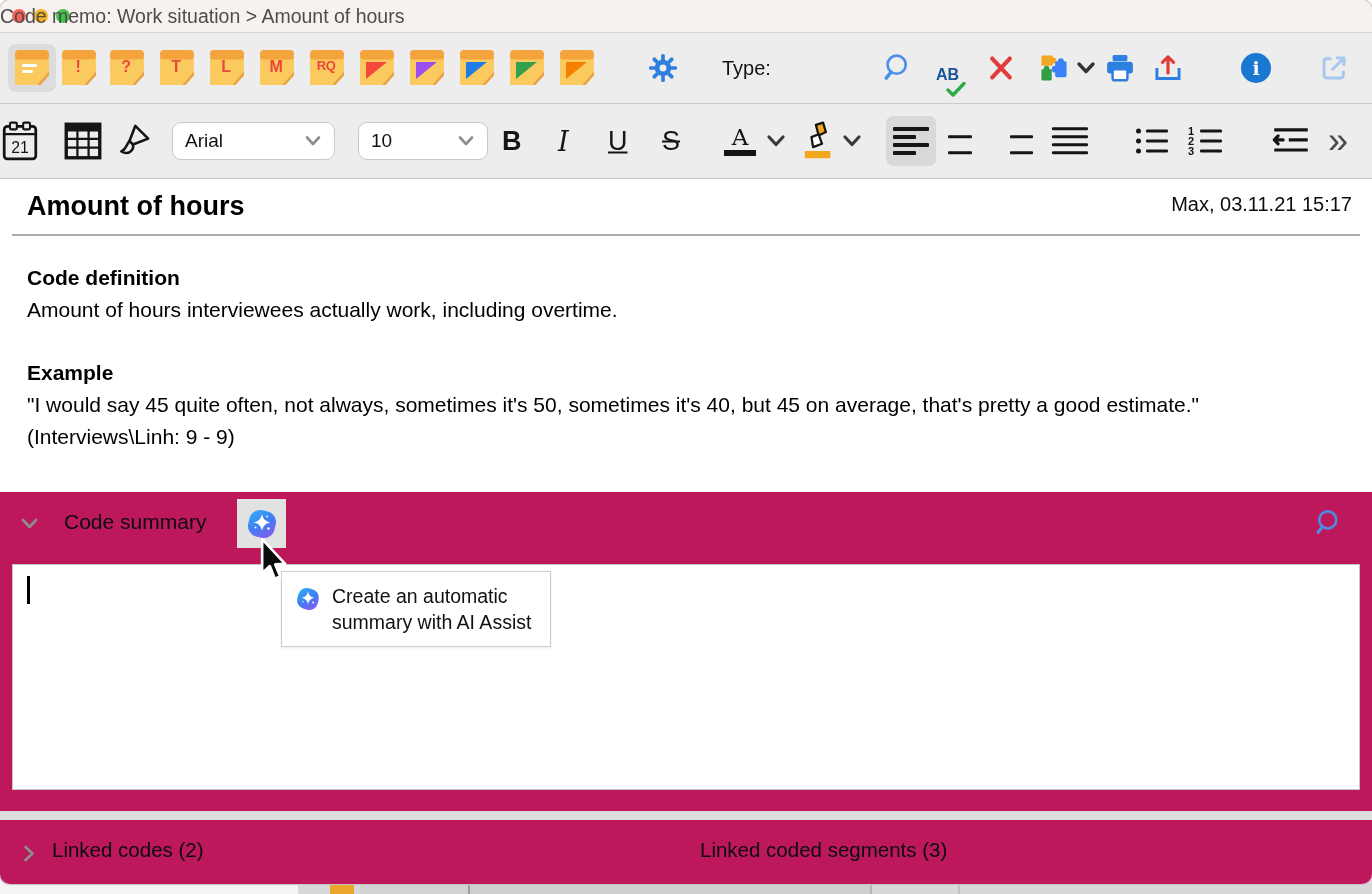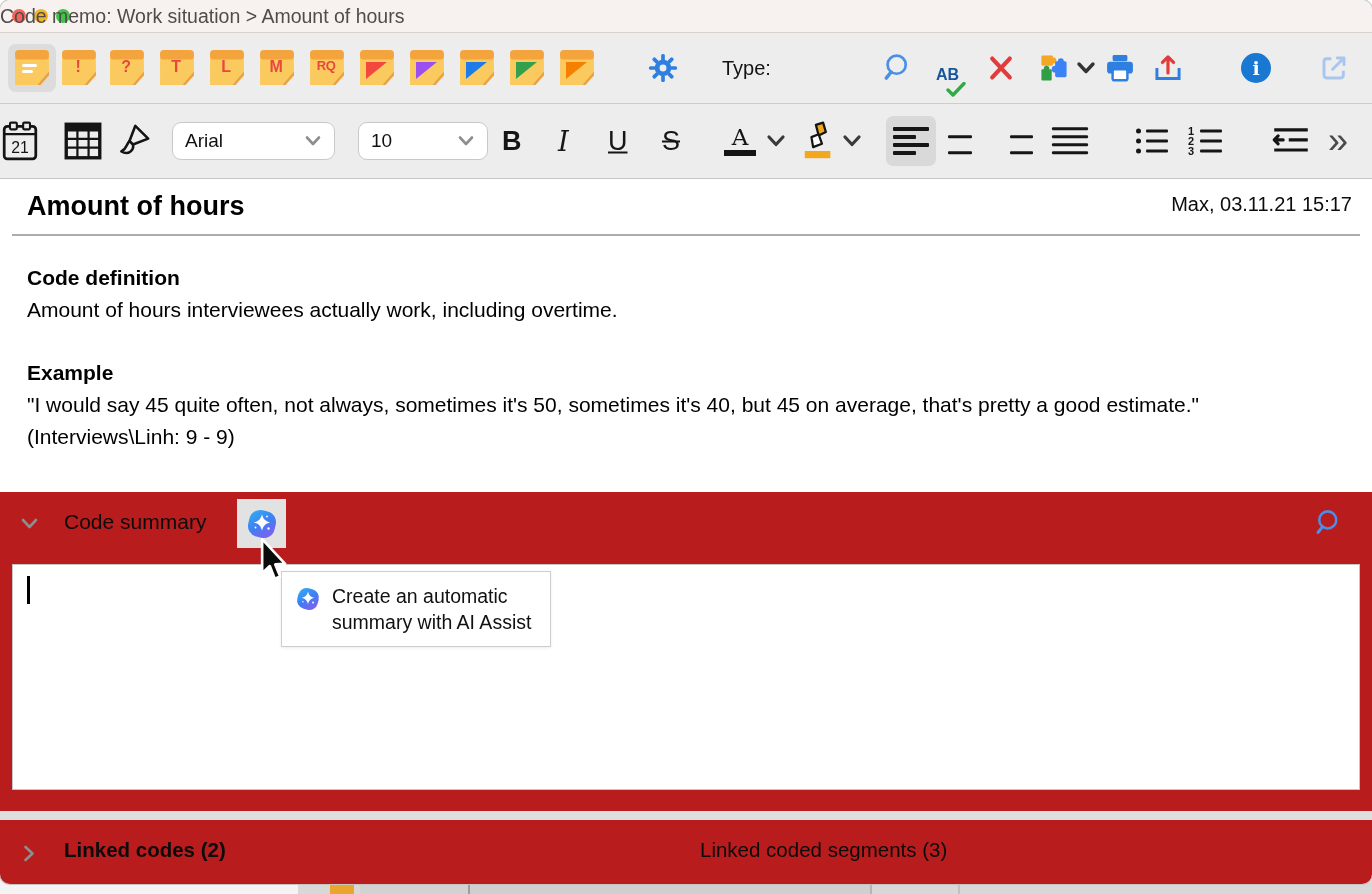--- a/index.html
+++ b/index.html
@@ -64,21 +64,21 @@
   
   .content{position:relative;background:#ffffff;height:313px;}
   .abs{position:absolute;}
   .memo-title{left:27px;top:12px;font-size:27px;font-weight:700;color:#000;}
   .memo-meta{right:20px;top:14px;font-size:20px;color:#0c0c0c;}
   .divider{left:12px;right:12px;top:55px;height:2px;background:#acacac;}
   .btext{font-size:21px;color:#000;line-height:32px;}
   .bold{font-weight:700;}
 
   
-  .panel{position:relative;background:#b91c1c;height:392px;}
+  .panel{position:relative;background:#be185d;height:392px;}
   .sum-label{font-size:21px;color:#0c0c0c;}
   .ai-btn{position:absolute;left:237px;top:7px;width:49px;height:49px;background:#e2e2e2;display:flex;align-items:center;justify-content:center;}
   .sum-box{position:absolute;left:12px;top:72px;width:1348px;height:226px;background:#fff;border:1.5px solid #c5c5c5;}
   .caret{position:absolute;left:14px;top:11px;width:3px;height:28px;background:#000;}
   .band{position:absolute;left:0;right:0;top:319px;height:9px;background:#dedede;}
   .linked-label{font-size:20.5px;color:#0c0c0c;}
 
   
   .tooltip{position:absolute;left:281px;top:571px;width:270px;background:#fff;border:1px solid #cdcdcd;box-shadow:0 1px 3px rgba(0,0,0,0.08);padding:11px 12px;display:flex;gap:10px;z-index:20;}
   .tooltip .txt{font-size:19.5px;line-height:26px;color:#111;width:205px;}
@@ -508,21 +508,21 @@
         <span></span>
       </div>
 
       <div class="band"></div>
 
       <div class="abs iconbtn" style="left:22px;top:352px;">
         <svg width="14" height="19" viewBox="0 0 14 19">
             <path d="M3.5 3 L10.5 9.5 L3.5 16" class="chev-gray"></path>
           </svg>
       </div>
-      <div class="abs linked-label" style="left:64px;top:346px;font-weight:bold;">Linked codes (2)</div>
+      <div class="abs linked-label" style="left:52px;top:346px;">Linked codes (2)</div>
       <div class="abs linked-label" style="left:700px;top:346px;">Linked coded segments (3)</div>
     </div>
   </div>
 
   <div class="tooltip">
     <svg width="28" height="28" viewBox="0 0 36 36" style="flex:0 0 auto;margin-top:2px;">
       <rect x="4.5" y="4.5" width="27" height="27" rx="11" transform="rotate(14 18 18)" fill="url(#aigrad)"></rect>
       <path d="M18 8.2 C19.2 13 21.4 15.2 26.2 16.4 C21.4 17.6 19.2 19.8 18 24.6 C16.8 19.8 14.6 17.6 9.8 16.4 C14.6 15.2 16.8 13 18 8.2 Z" fill="#fff"></path>
       <circle cx="24.5" cy="22.5" r="1.2" fill="#fff"></circle>
         <circle cx="11.5" cy="21.5" r="1" fill="#fff"></circle>

